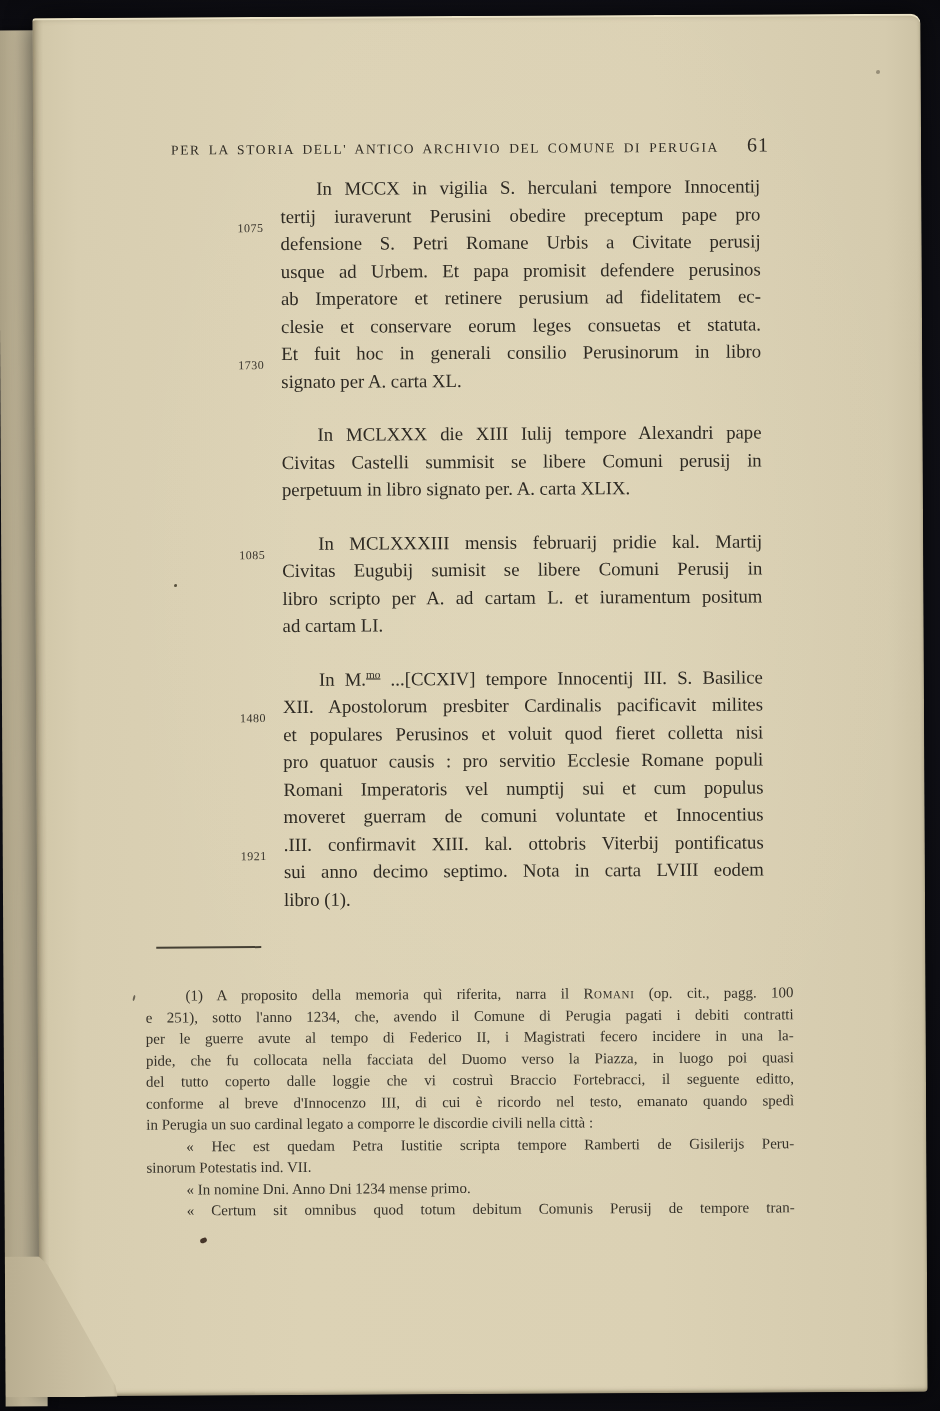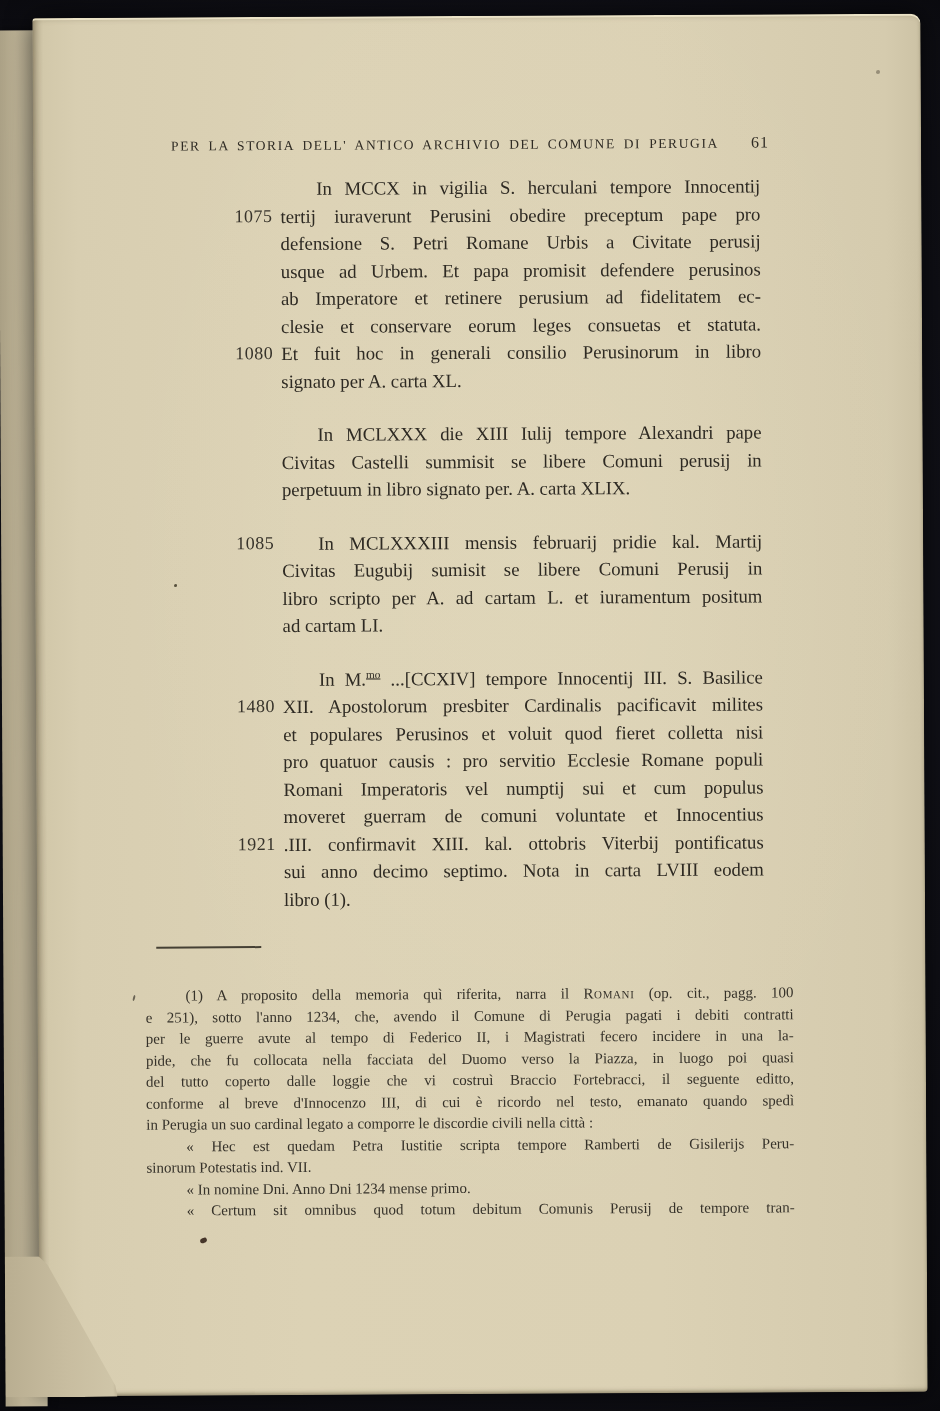--- a/index.html
+++ b/index.html
@@ -27,27 +27,27 @@
   }
   .page-stack-edge{
     position:absolute;left:2px;top:1254px;width:112px;height:141px;
     background:linear-gradient(90deg,#b9ae91 0%,#c8bda0 55%,#cfc5a8 96%,#beb397 100%);
     clip-path:polygon(30% 0%, 38% 6%, 98% 92%, 100% 100%, 0% 100%, 0% 0%);
   }
 
   
   .header{position:absolute;left:138px;top:119px;width:598px;display:flex;justify-content:space-between;align-items:baseline;color:#2f2b24;}
   .running-title{font-size:13.5px;letter-spacing:1.6px;word-spacing:3px;white-space:nowrap;}
-  .page-number{font-size:16px;letter-spacing:1px;}
+  .page-number{font-size:20px;letter-spacing:1px;}
 
   
   .main-text{position:absolute;left:247px;top:158px;width:480px;color:#2e2a23;}
   .para{margin:0 0 26px 0;}
   .tline{position:relative;height:27.5px;font-size:18.8px;line-height:27.5px;}
-  .lineno{position:absolute;left:-52px;top:0;width:44px;text-align:right;font-size:18px;color:#37332b;letter-spacing:.5px;}
+  .lineno{position:absolute;left:-52px;top:12px;width:44px;text-align:center;font-size:12px;color:#37332b;letter-spacing:.5px;}
   .ltext{display:block;white-space:nowrap;text-align:justify;text-align-last:justify;}
   .tline.last .ltext{text-align-last:left;}
   .tline.indent .ltext{text-indent:36px;}
   .ltext sup{font-size:.6em;vertical-align:super;line-height:0;text-decoration:underline;}
   .sc{font-variant:small-caps;letter-spacing:.6px;}
 
   
   .footnote-rule{position:absolute;left:119px;top:929px;width:105px;height:1.5px;background:#454034;}
   .footnote{position:absolute;left:108px;top:968px;width:648px;color:#36322a;}
   .footnote .tline{height:21.5px;font-size:15px;line-height:21.5px;}
@@ -93,21 +93,21 @@
             </div>
             <div class="tline">
               <span class="lineno"></span>
               <span class="ltext">ab Imperatore et retinere perusium ad fidelitatem ec-</span>
             </div>
             <div class="tline">
               <span class="lineno"></span>
               <span class="ltext">clesie et conservare eorum leges consuetas et statuta.</span>
             </div>
             <div class="tline">
-              <span class="lineno">1080</span>
+              <span class="lineno">1730</span>
               <span class="ltext">Et fuit hoc in generali consilio Perusinorum in libro</span>
             </div>
             <div class="tline last">
               <span class="lineno"></span>
               <span class="ltext">signato per A. carta XL.</span>
             </div>
           </div>
           <div class="para">
             <div class="tline indent">
               <span class="lineno"></span>

